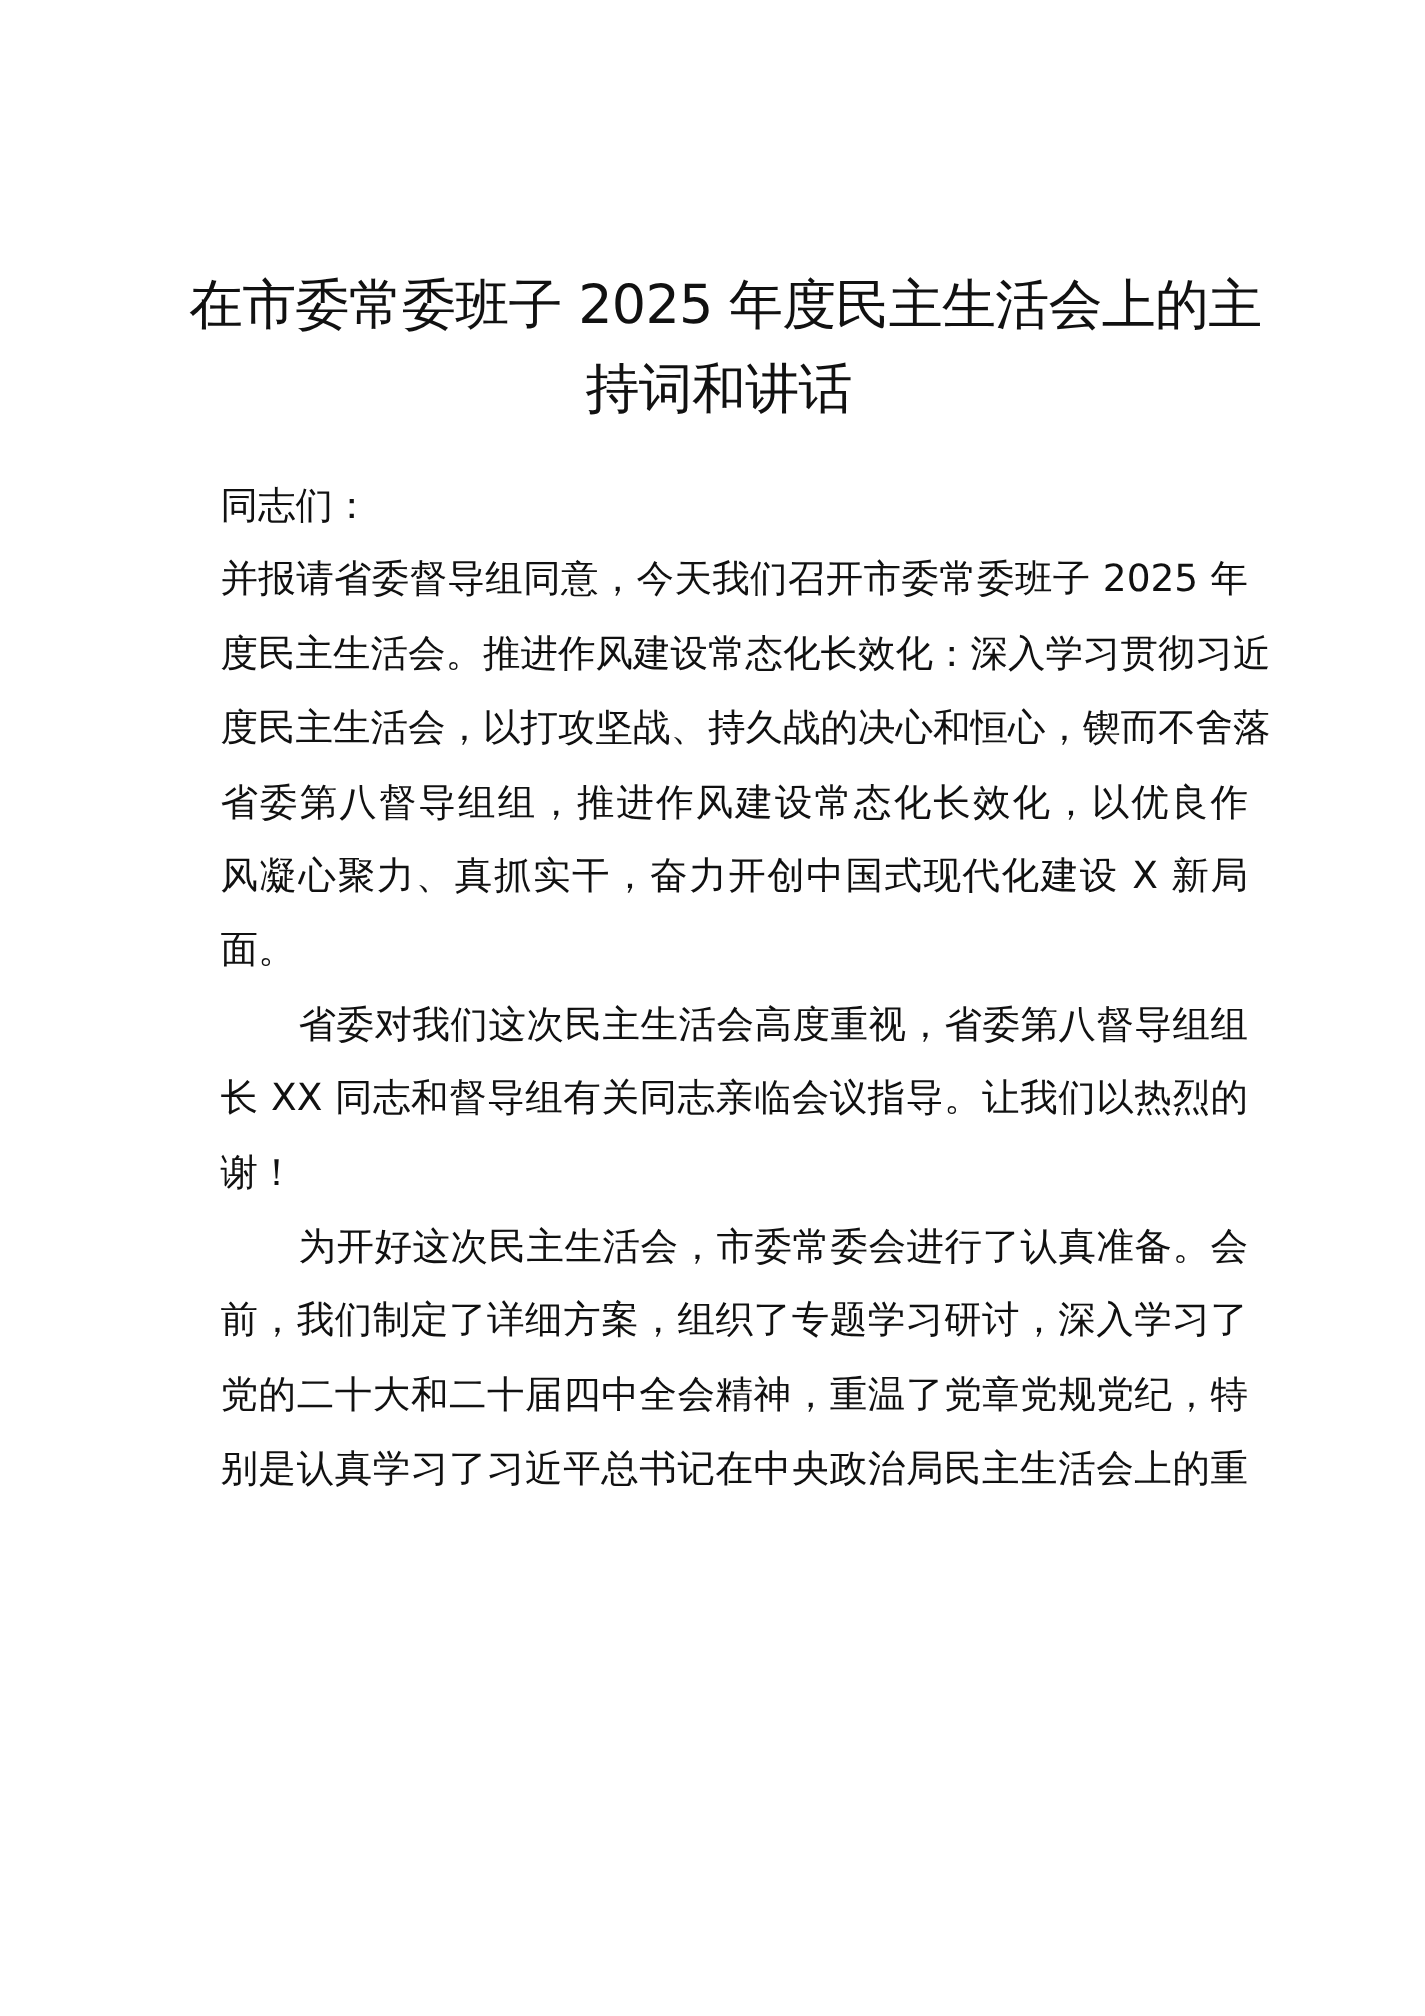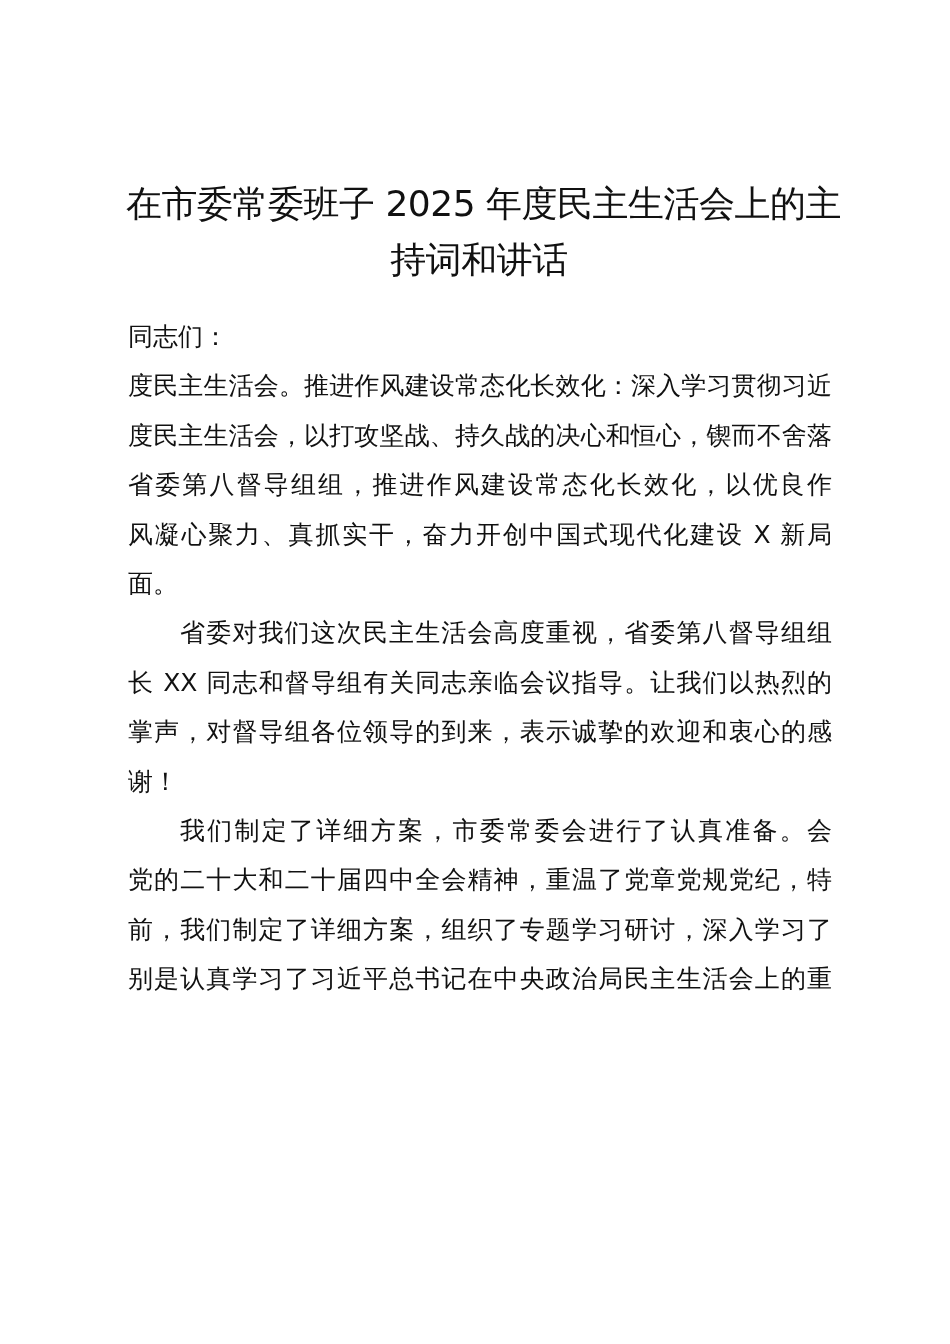--- a/index.html
+++ b/index.html
@@ -43,20 +43,21 @@
     width: 704px;
     font-size: 25px;
     line-height: 49.4px;
     color: #111111;
   }
   .line {
     display: block;
     white-space: nowrap;
     height: 49.4px;
     overflow: visible;
+    margin-left: 19px;
   }
   .line.full {
     text-align: justify;
     text-align-last: justify;
   }
   .line.indent {
     padding-left: 52px;
   }
 </style>
 </head>
@@ -66,35 +67,35 @@
 
   <div class="title">
     <span class="tline">在市委常委班子 2025 年度民主生活会上的主</span>
     <span class="tline">持词和讲话</span>
   </div>
 
   <div class="body">
     <span class="line">同志们：</span>
 
     <div>
+      <span class="line full">并报请省委督导组同意，今天我们召开市委常委班子 2025 年</span>
       <span class="line full">度民主生活会。推进作风建设常态化长效化：深入学习贯彻习近</span>
       <span class="line full">度民主生活会，以打攻坚战、持久战的决心和恒心，锲而不舍落</span>
       <span class="line full">省委第八督导组组，推进作风建设常态化长效化，以优良作</span>
       <span class="line full">风凝心聚力、真抓实干，奋力开创中国式现代化建设 X 新局</span>
       <span class="line">面。</span>
     </div>
 
     <div>
       <span class="line full indent">省委对我们这次民主生活会高度重视，省委第八督导组组</span>
       <span class="line full">长 XX 同志和督导组有关同志亲临会议指导。让我们以热烈的</span>
-      <span class="line full">掌声，对督导组各位领导的到来，表示诚挚的欢迎和衷心的感</span>
       <span class="line">谢！</span>
     </div>
 
     <div>
-      <span class="line full indent">我们制定了详细方案，市委常委会进行了认真准备。会</span>
+      <span class="line full indent">为开好这次民主生活会，市委常委会进行了认真准备。会</span>
+      <span class="line full">前，我们制定了详细方案，组织了专题学习研讨，深入学习了</span>
       <span class="line full">党的二十大和二十届四中全会精神，重温了党章党规党纪，特</span>
-      <span class="line full">前，我们制定了详细方案，组织了专题学习研讨，深入学习了</span>
       <span class="line full">别是认真学习了习近平总书记在中央政治局民主生活会上的重</span>
     </div>
   </div>
 
 </div>
 
 </body></html>

